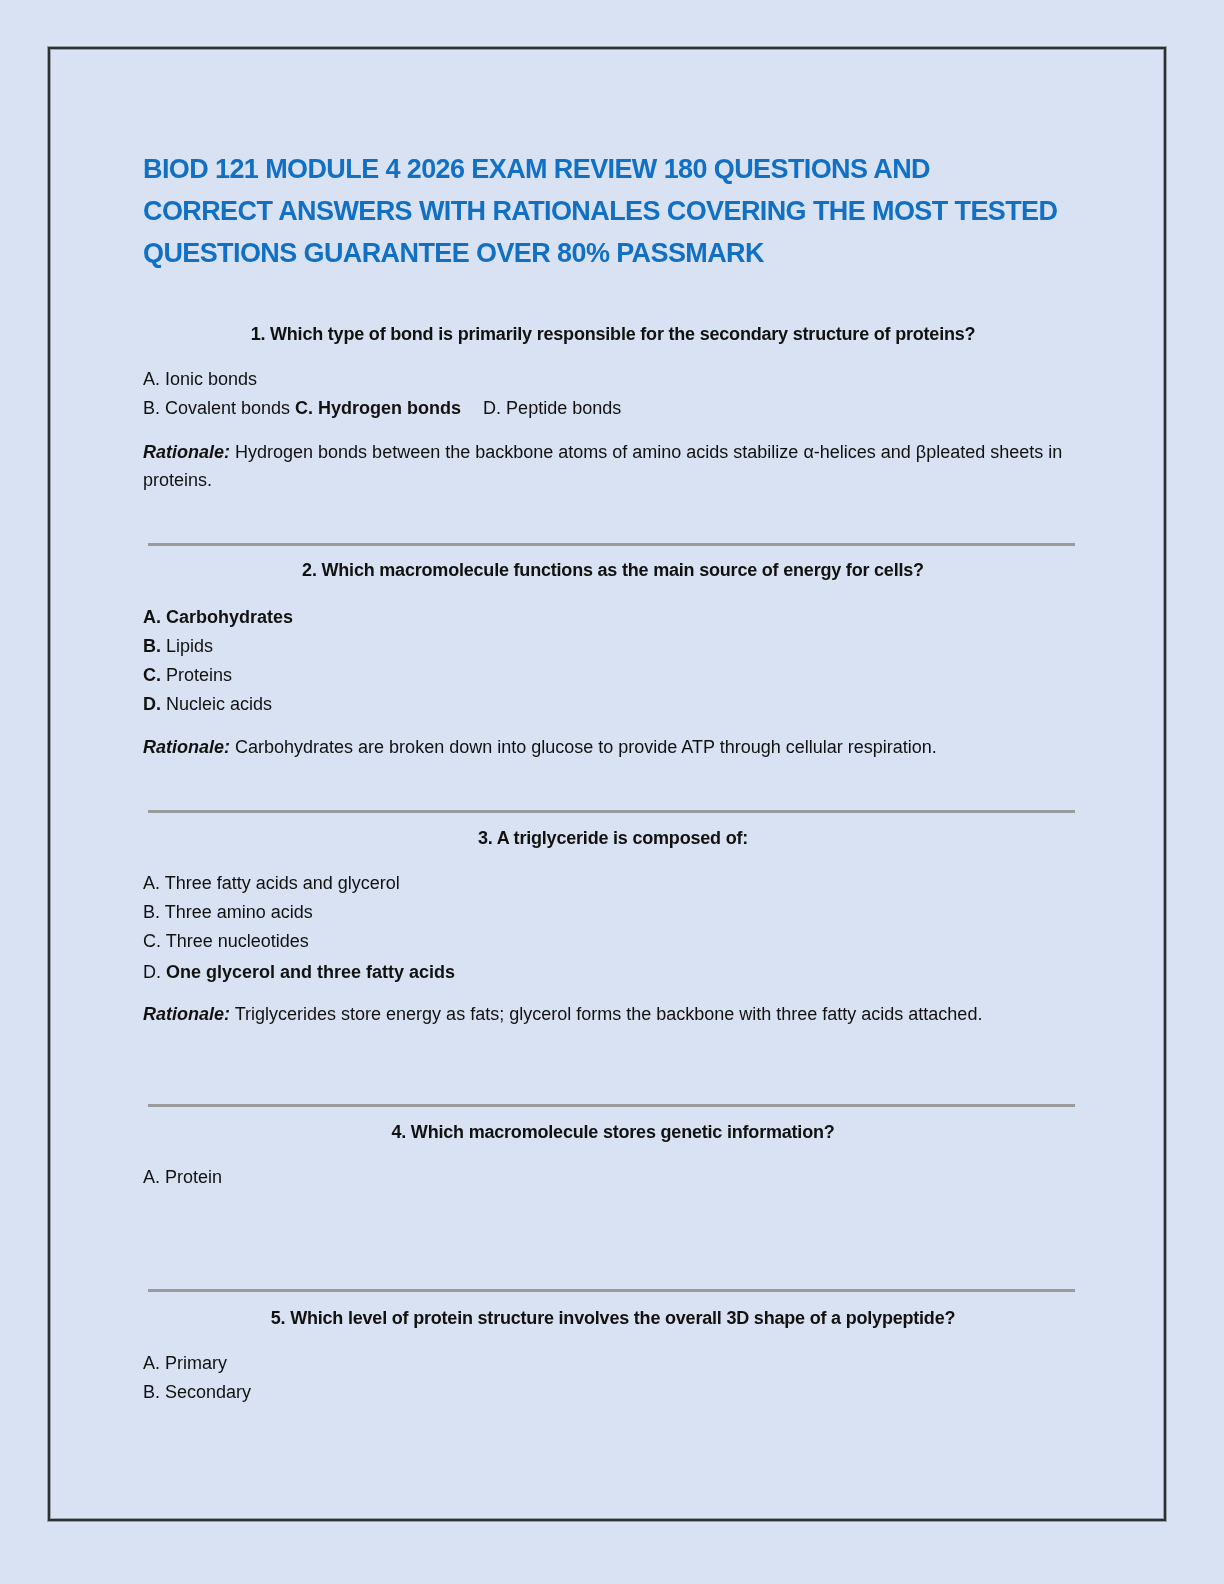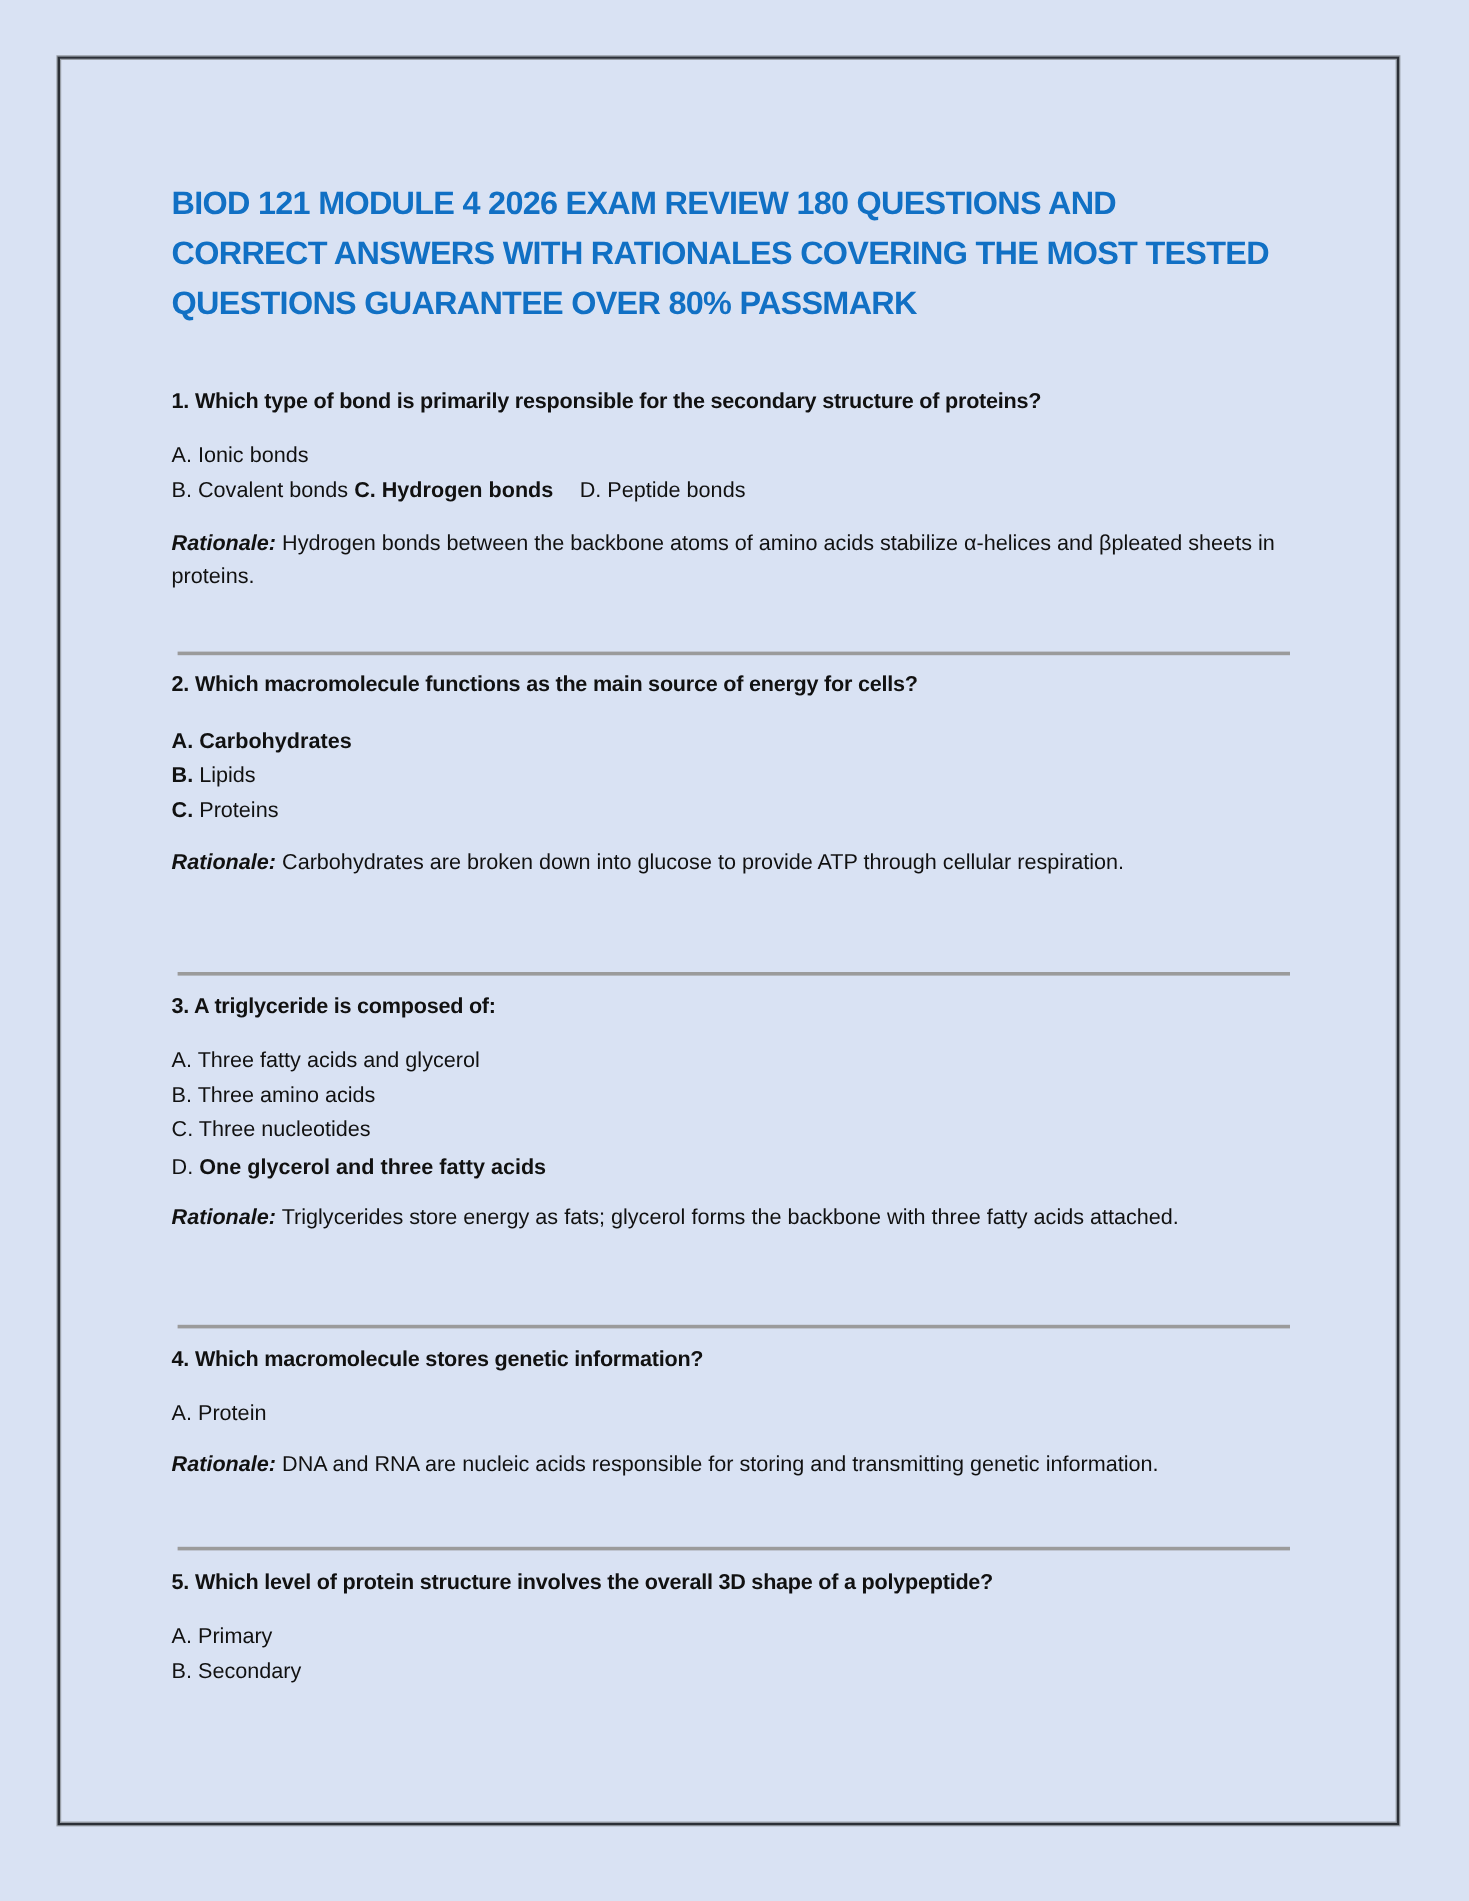--- a/index.html
+++ b/index.html
@@ -25,21 +25,21 @@
   }
   .title {
     color: #1170c4;
     font-weight: bold;
     font-size: 27px;
     line-height: 42px;
     letter-spacing: -0.6px;
     margin: 0;
   }
   .q { position: absolute; left: 0; width: 940px; }
-  .q-text { font-weight: bold; font-size: 18px; margin: 0; letter-spacing: -0.2px; }
+  .q-text { font-weight: bold; font-size: 18px; margin: 0; letter-spacing: -0.2px; text-align: center; }
   .opt { font-size: 18px; line-height: 29px; }
   .opt b { font-weight: bold; }
   .gap { display: inline-block; width: 22px; }
   .rat { font-size: 18px; line-height: 28px; margin: 0; }
   .rat .lbl { font-weight: bold; font-style: italic; }
   .hr {
     position: absolute; left: 5px; width: 927px; height: 3px;
     background: #9b9b9b;
   }
 </style>
@@ -76,20 +76,24 @@
       <span>Carbohydrates</span>
     </div>
     <div class="opt">
       <b>B.</b>
       <span>Lipids</span>
     </div>
     <div class="opt">
       <b>C.</b>
       <span>Proteins</span>
     </div>
+    <div class="opt">
+      <b>D.</b>
+      <span>Nucleic acids</span>
+    </div>
     <p class="rat" style="margin-top:14px">
       <span class="lbl">Rationale:</span>
       <span>Carbohydrates are broken down into glucose to provide ATP through cellular respiration.</span>
     </p>
   </div>
   <div class="hr" style="top:662px"></div>
 
   <div class="q" style="top:680px">
     <p class="q-text">3. A triglyceride is composed of:</p>
     <div class="opt" style="margin-top:20px">
@@ -111,24 +115,20 @@
     <p class="rat" style="margin-top:13px">
       <span class="lbl">Rationale:</span>
       <span>Triglycerides store energy as fats; glycerol forms the backbone with three fatty acids attached.</span>
     </p>
   </div>
   <div class="hr" style="top:956px"></div>
 
   <div class="q" style="top:974px">
     <p class="q-text">4. Which macromolecule stores genetic information?</p>
     <div class="opt" style="margin-top:20px">A. Protein</div>
-    <p class="rat" style="margin-top:14px">
-      <span class="lbl">Rationale:</span>
-      <span>DNA and RNA are nucleic acids responsible for storing and transmitting genetic information.</span>
-    </p>
   </div>
   <div class="hr" style="top:1141px"></div>
 
   <div class="q" style="top:1160px">
     <p class="q-text">5. Which level of protein structure involves the overall 3D shape of a polypeptide?</p>
     <div class="opt" style="margin-top:20px">A. Primary</div>
     <div class="opt">B. Secondary</div>
   </div>
 </div>
 

